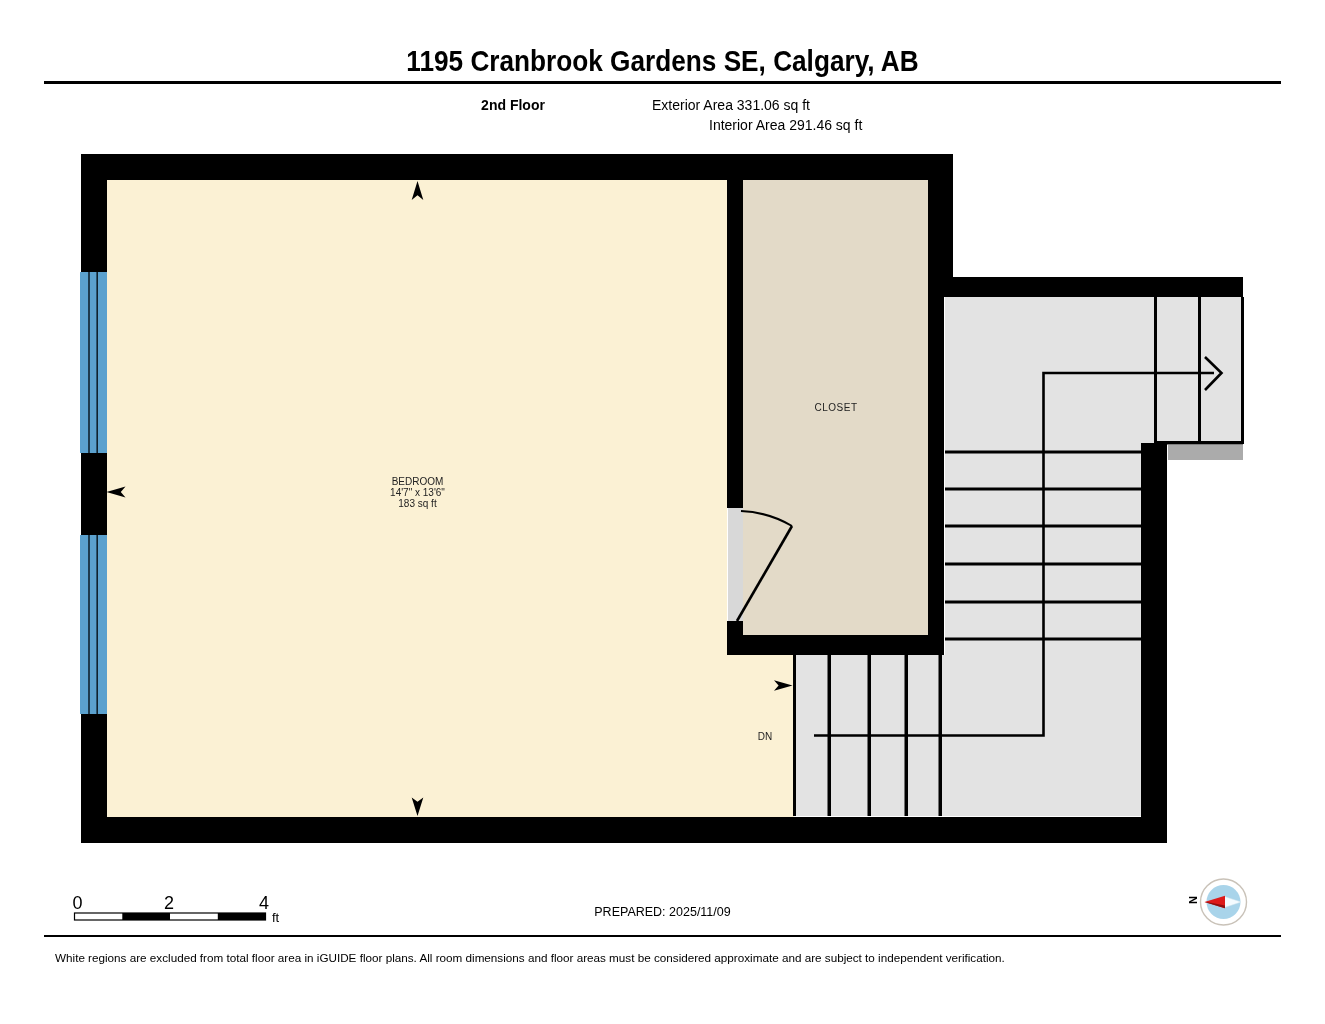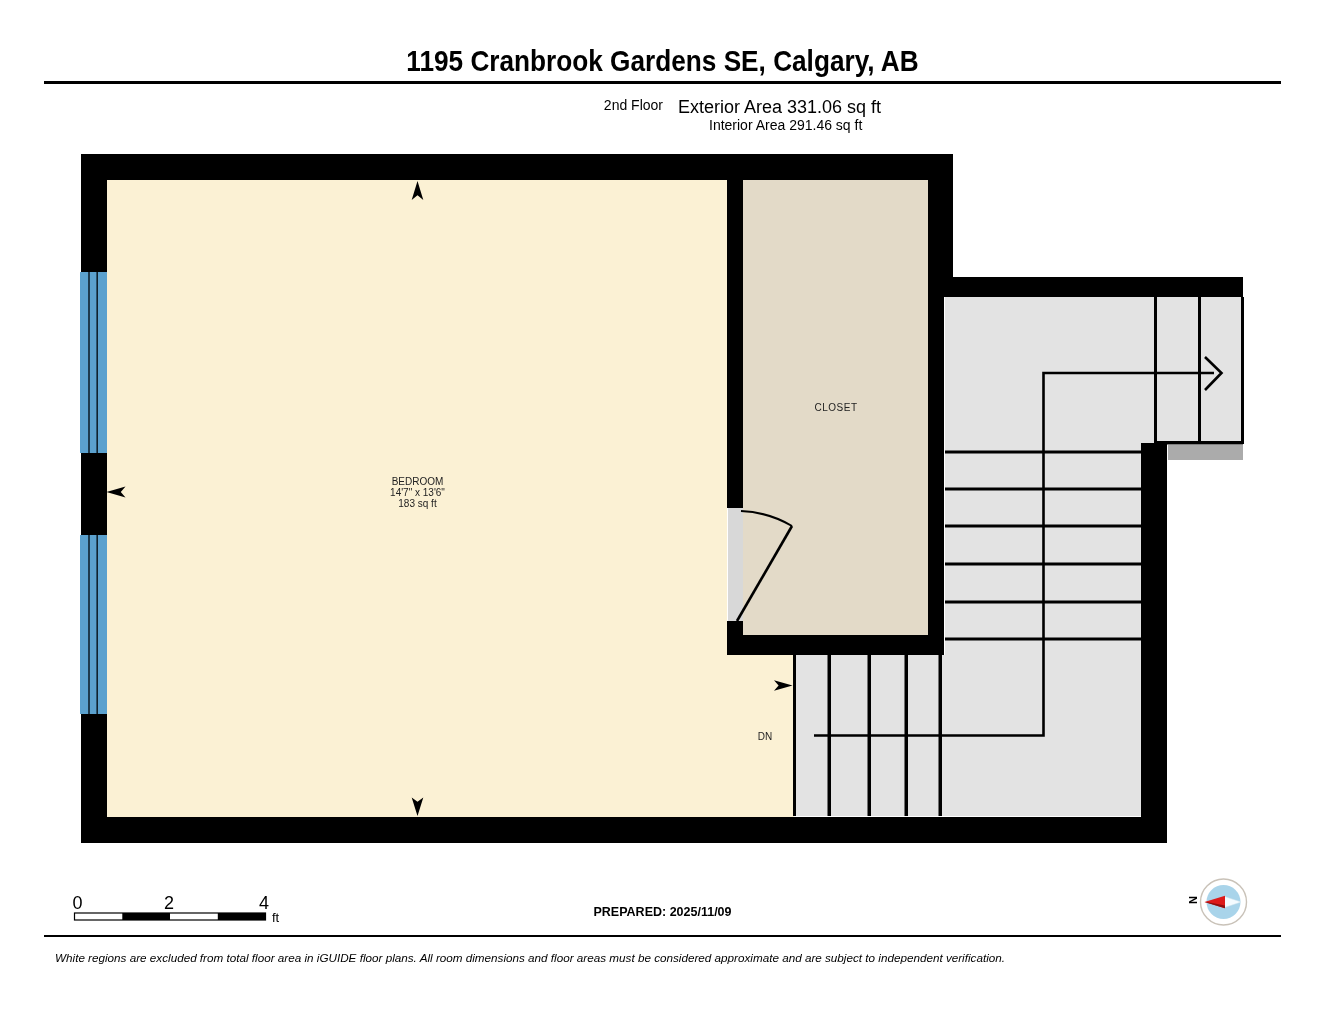--- a/index.html
+++ b/index.html
@@ -6,23 +6,23 @@
   body{width:1325px;height:1024px;position:relative;font-family:"Liberation Sans",sans-serif;overflow:hidden;}
   .abs{position:absolute;}
 </style>
 </head>
 <body>
 
 <div class="abs" style="left:0;top:44px;width:1325px;text-align:center;font-size:30px;font-weight:bold;color:#000;transform:scaleX(0.873);transform-origin:662.5px 0;">1195 Cranbrook Gardens SE, Calgary, AB</div>
 
 <div class="abs" style="left:44px;top:81px;width:1237px;height:3px;background:#000;"></div>
 
-<div class="abs" style="left:363px;top:96.5px;width:300px;text-align:right;font-size:14px;font-weight:normal;color:#000;">2nd Floor</div>
+<div class="abs" style="left:363px;top:96.5px;width:300px;text-align:center;font-size:14px;font-weight:bold;color:#000;">2nd Floor</div>
 
-<div class="abs" style="left:678px;top:96.5px;font-size:18px;color:#000;">Exterior Area 331.06 sq ft</div>
+<div class="abs" style="left:652px;top:96.5px;font-size:14px;color:#000;">Exterior Area 331.06 sq ft</div>
 
 <div class="abs" style="left:678px;top:116.5px;font-size:14px;color:#000;margin-left:31px;">Interior Area 291.46 sq ft</div>
 
 <svg class="abs" style="left:0;top:0;" width="1325" height="1024" viewBox="0 0 1325 1024">
 
   <polygon points="107,180 727,180 727,655 794,655 794,817 107,817" fill="#FBF1D4"></polygon>
 
   <rect x="743" y="180" width="185" height="455" fill="#E3DAC8"></rect>
 
   <polygon points="945,297 1241,297 1241,443 1141,443 1141,816 796,816 796,655 945,655" fill="#E3E3E3"></polygon>
@@ -123,26 +123,26 @@
     <text x="17.5" y="24" text-anchor="middle">0</text>
     <text x="109" y="24" text-anchor="middle">2</text>
     <text x="204" y="24" text-anchor="middle">4</text>
   </g>
   <rect x="14.5" y="28" width="191" height="7" fill="#fff" stroke="#000" stroke-width="1.2"></rect>
   <rect x="62.3" y="28" width="47.7" height="7" fill="#000"></rect>
   <rect x="157.8" y="28" width="47.7" height="7" fill="#000"></rect>
   <text x="212" y="37" font-size="13" fill="#000">ft</text>
 </svg>
 
-<div class="abs" style="left:0;top:905px;width:1325px;text-align:center;font-size:12.5px;color:#000;font-weight:bold;">PREPARED: 2025/11/09</div>
+<div class="abs" style="left:0;top:905px;width:1325px;text-align:center;font-size:12.5px;color:#000;">PREPARED: 2025/11/09</div>
 
 <svg class="abs" style="left:1178px;top:870px;" width="100" height="70" viewBox="0 0 100 70">
   <circle cx="45.5" cy="32" r="23" fill="#ffffff" stroke="#C9C2B8" stroke-width="1.4"></circle>
   <circle cx="45.5" cy="32" r="17" fill="#A9D4EA"></circle>
   <polygon points="63,32 46.5,26.5 46.5,37.5" fill="#f4fbff" stroke="#d5e6ee" stroke-width="0.5"></polygon>
   <polygon points="26.5,32 47,25.8 47,38.2" fill="#DD1A1A"></polygon>
   <polygon points="26.5,32 47,38.2 47,35.5 30,32.3" fill="#8e0f0f"></polygon>
   <text x="15" y="33.5" font-size="11" font-weight="bold" fill="#000" transform="rotate(-90 15 30)" text-anchor="middle">N</text>
 </svg>
 
 <div class="abs" style="left:44px;top:935px;width:1237px;height:2px;background:#000;"></div>
 
-<div class="abs" style="left:55px;top:951px;font-size:11.7px;color:#000;font-style:italic;">White regions are excluded from total floor area in iGUIDE floor plans. All room dimensions and floor areas must be considered approximate and are subject to independent verification.</div>
+<div class="abs" style="left:55px;top:951px;font-size:11.7px;color:#000;">White regions are excluded from total floor area in iGUIDE floor plans. All room dimensions and floor areas must be considered approximate and are subject to independent verification.</div>
 
 </body></html>

